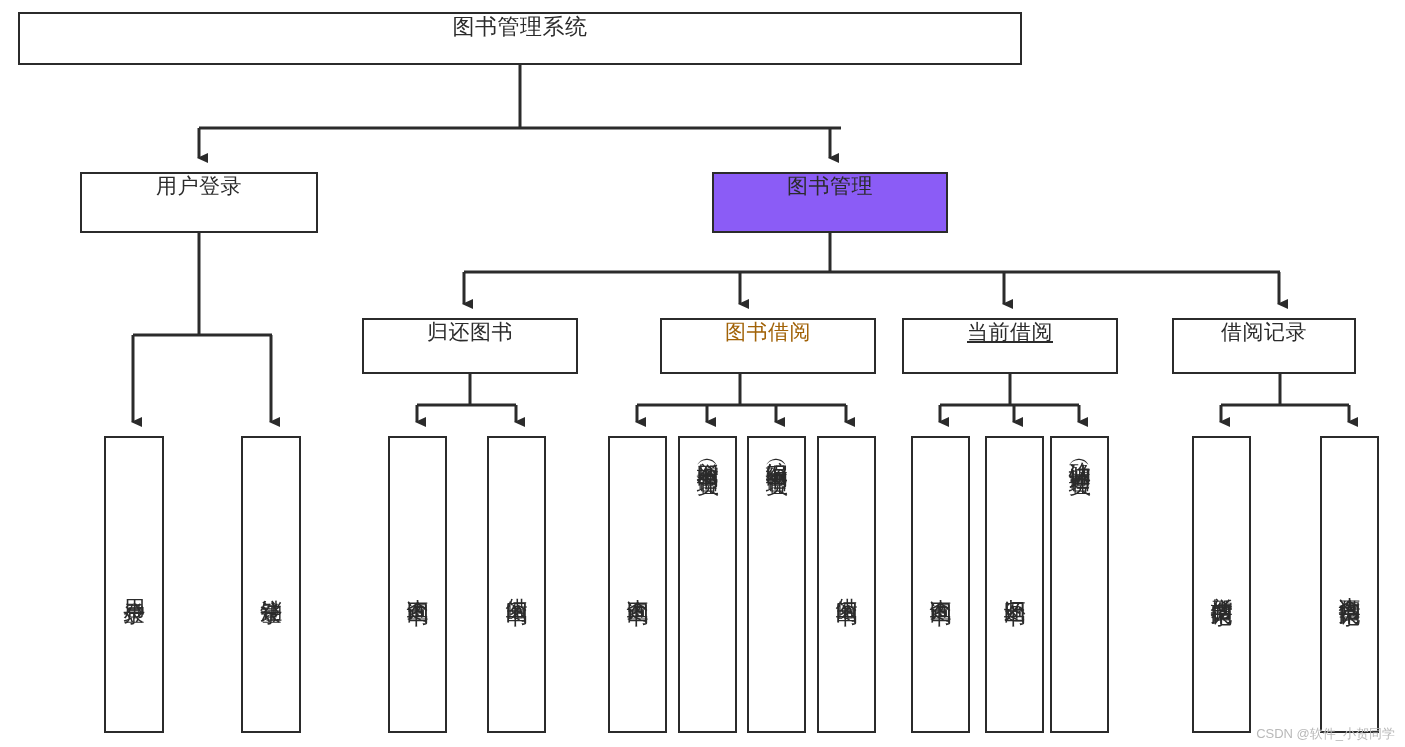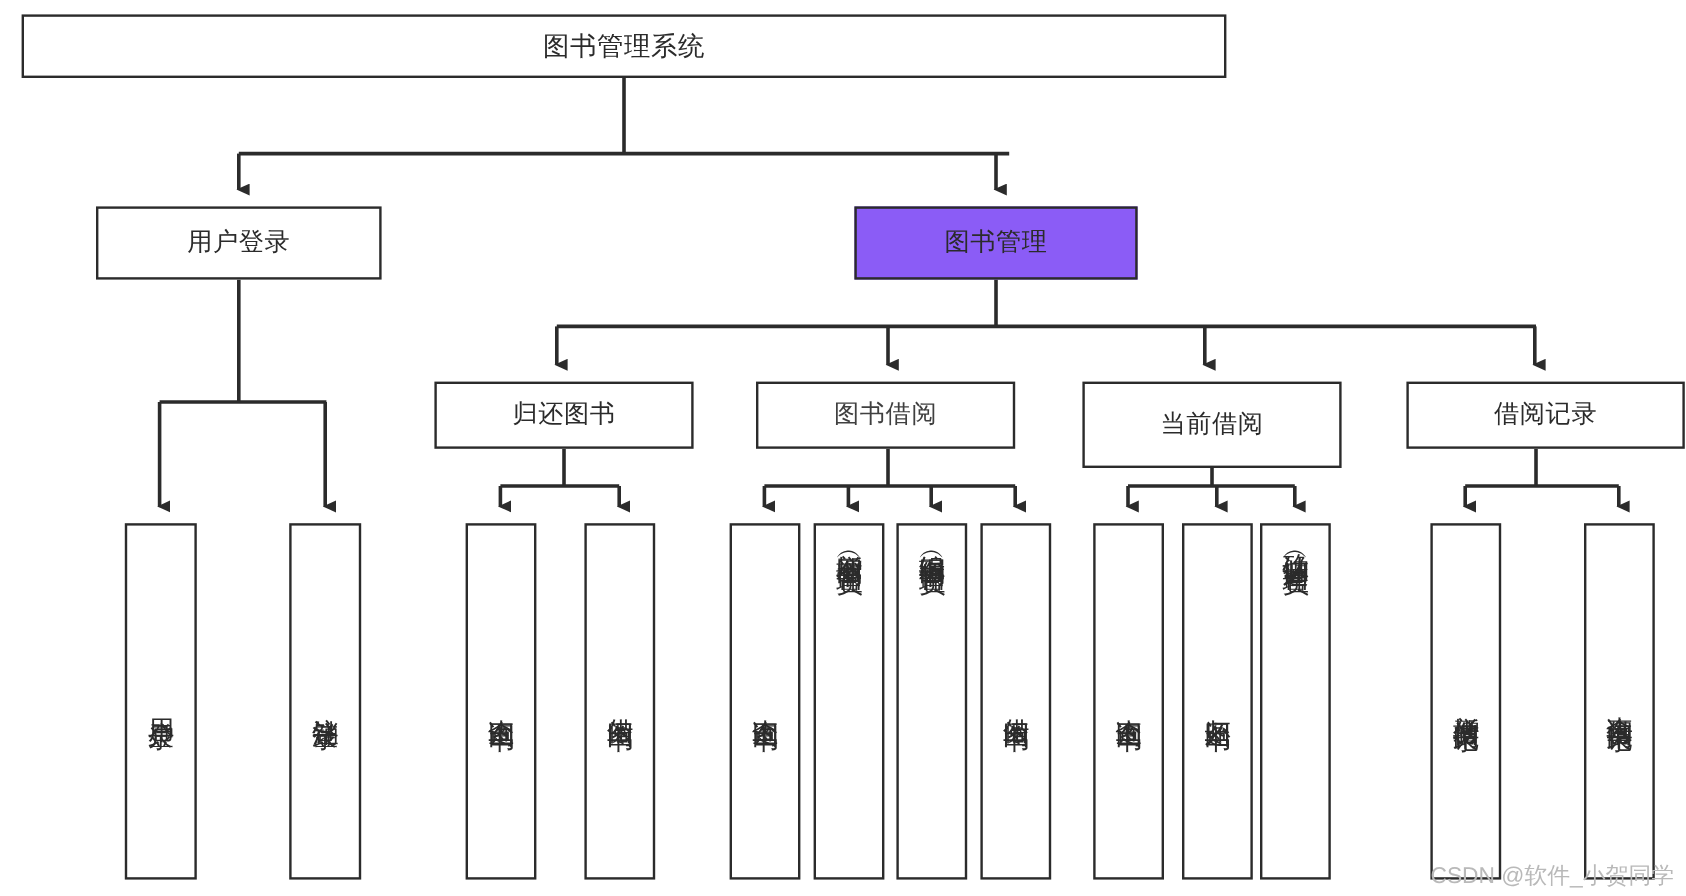--- a/index.html
+++ b/index.html
@@ -10,21 +10,21 @@
     overflow:hidden;
   }
   #diagram-root{position:relative;width:1405px;height:747px;}
   svg#wires{position:absolute;left:0;top:0;width:1405px;height:747px;}
   .node{
     position:absolute;
     box-sizing:border-box;
     background:#ffffff;
     border:2px solid #2b2b2b;
     display:flex;
-    align-items:center;
+    align-items:flex-start;
     justify-content:center;
     color:#2b2b2b;
   }
   .node .cap{
     display:block;
     line-height:1.18;
     letter-spacing:0.5px;
     white-space:nowrap;
   }
   .node.horiz .cap{font-size:21px;}
@@ -46,21 +46,21 @@
     letter-spacing:2px;
     white-space:nowrap;
   }
   .leaf.mid{align-items:center;}
   .leaf.top{align-items:flex-start;}
   .leaf.top .cap{margin-top:6px;}
   .watermark{
     position:absolute;
     right:10px;
     bottom:4px;
-    font-size:19px;
+    font-size:13px;
     color:#b9b9b9;
     white-space:nowrap;
     pointer-events:none;
   }
 </style>
 </head>
 <body style="background: rgb(255, 255, 255);">
 
 <div id="diagram-root">
 
@@ -121,27 +121,27 @@
   <div class="node horiz" style="left: 80px; top: 172px; width: 238px; height: 61px; border-color: rgb(43, 43, 43); background: rgb(255, 255, 255); color: rgb(43, 43, 43);">
     <span class="cap">用户登录</span>
   </div>
   <div class="node horiz" style="left: 712px; top: 172px; width: 236px; height: 61px; border-color: rgb(43, 43, 43); background: #8b5cf6; color: rgb(43, 43, 43);">
     <span class="cap">图书管理</span>
   </div>
 
   <div class="node horiz" style="left: 362px; top: 318px; width: 216px; height: 56px; border-color: rgb(43, 43, 43); background: rgb(255, 255, 255); color: rgb(43, 43, 43);">
     <span class="cap">归还图书</span>
   </div>
-  <div class="node horiz" style="left: 630px; top: 318px; width: 216px; height: 56px; border-color: rgb(43, 43, 43); background: rgb(255, 255, 255); color: #404040;">
+  <div class="node horiz" style="left: 660px; top: 318px; width: 216px; height: 56px; border-color: rgb(43, 43, 43); background: rgb(255, 255, 255); color: #a16207;">
     <span class="cap">图书借阅</span>
   </div>
-  <div class="node horiz" style="left: 902px; top: 318px; width: 216px; height: 72px; border-color: rgb(43, 43, 43); background: rgb(255, 255, 255); color: rgb(43, 43, 43);">
+  <div class="node horiz" style="left: 902px; top: 318px; width: 216px; height: 56px; border-color: rgb(43, 43, 43); background: rgb(255, 255, 255); color: rgb(43, 43, 43); text-decoration: underline;">
     <span class="cap">当前借阅</span>
   </div>
-  <div class="node horiz" style="left: 1172px; top: 318px; width: 232px; height: 56px; border-color: rgb(43, 43, 43); background: rgb(255, 255, 255); color: rgb(43, 43, 43);">
+  <div class="node horiz" style="left: 1172px; top: 318px; width: 184px; height: 56px; border-color: rgb(43, 43, 43); background: rgb(255, 255, 255); color: rgb(43, 43, 43);">
     <span class="cap">借阅记录</span>
   </div>
 
   <div class="leaf mid" style="left: 104px; top: 436px; width: 60px; height: 297px; border-color: rgb(43, 43, 43); background: rgb(255, 255, 255); color: rgb(43, 43, 43);">
     <span class="cap">用户登录</span>
   </div>
   <div class="leaf mid" style="left: 241px; top: 436px; width: 60px; height: 297px; border-color: rgb(43, 43, 43); background: rgb(255, 255, 255); color: rgb(43, 43, 43);">
     <span class="cap">注销登录</span>
   </div>
   <div class="leaf mid" style="left: 388px; top: 436px; width: 59px; height: 297px; border-color: rgb(43, 43, 43); background: rgb(255, 255, 255); color: rgb(43, 43, 43);">

